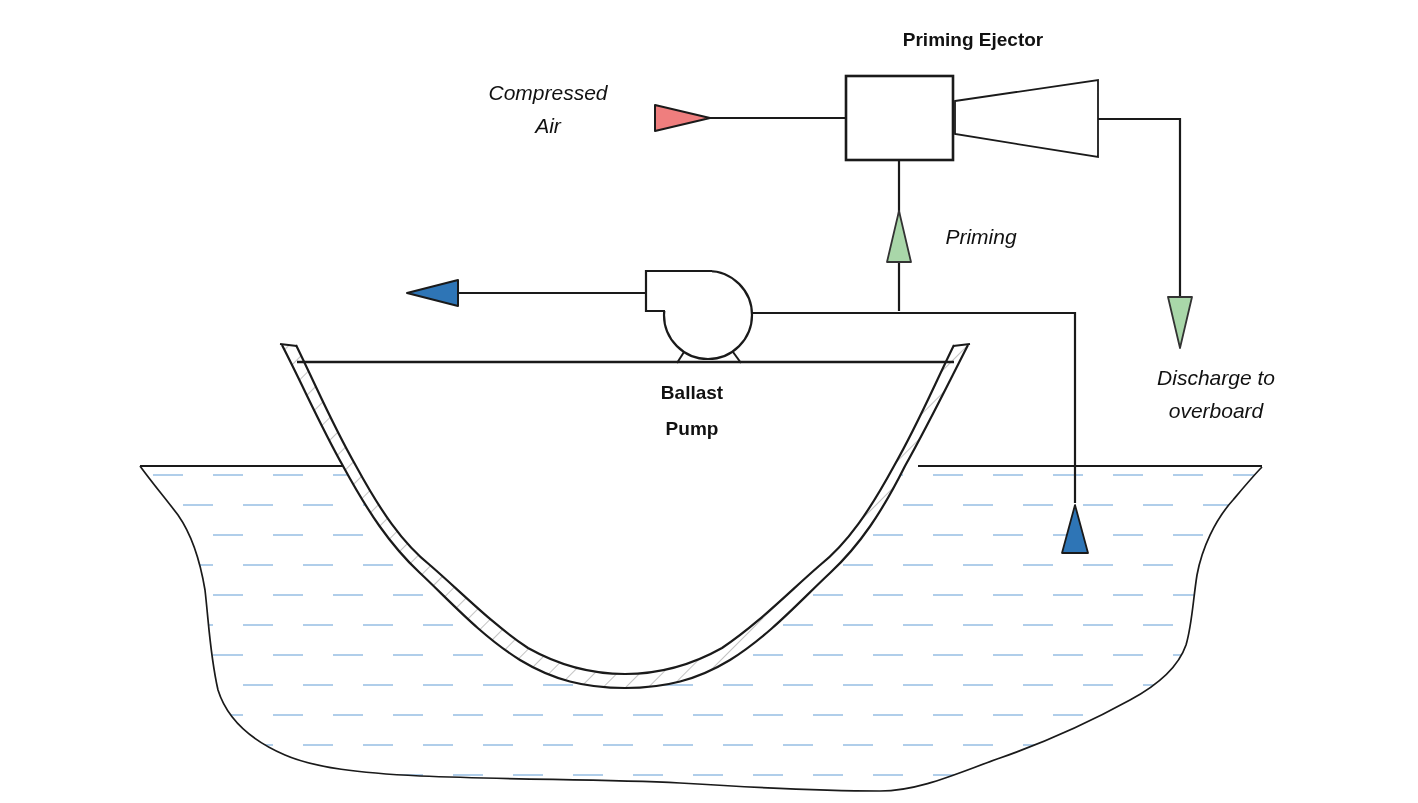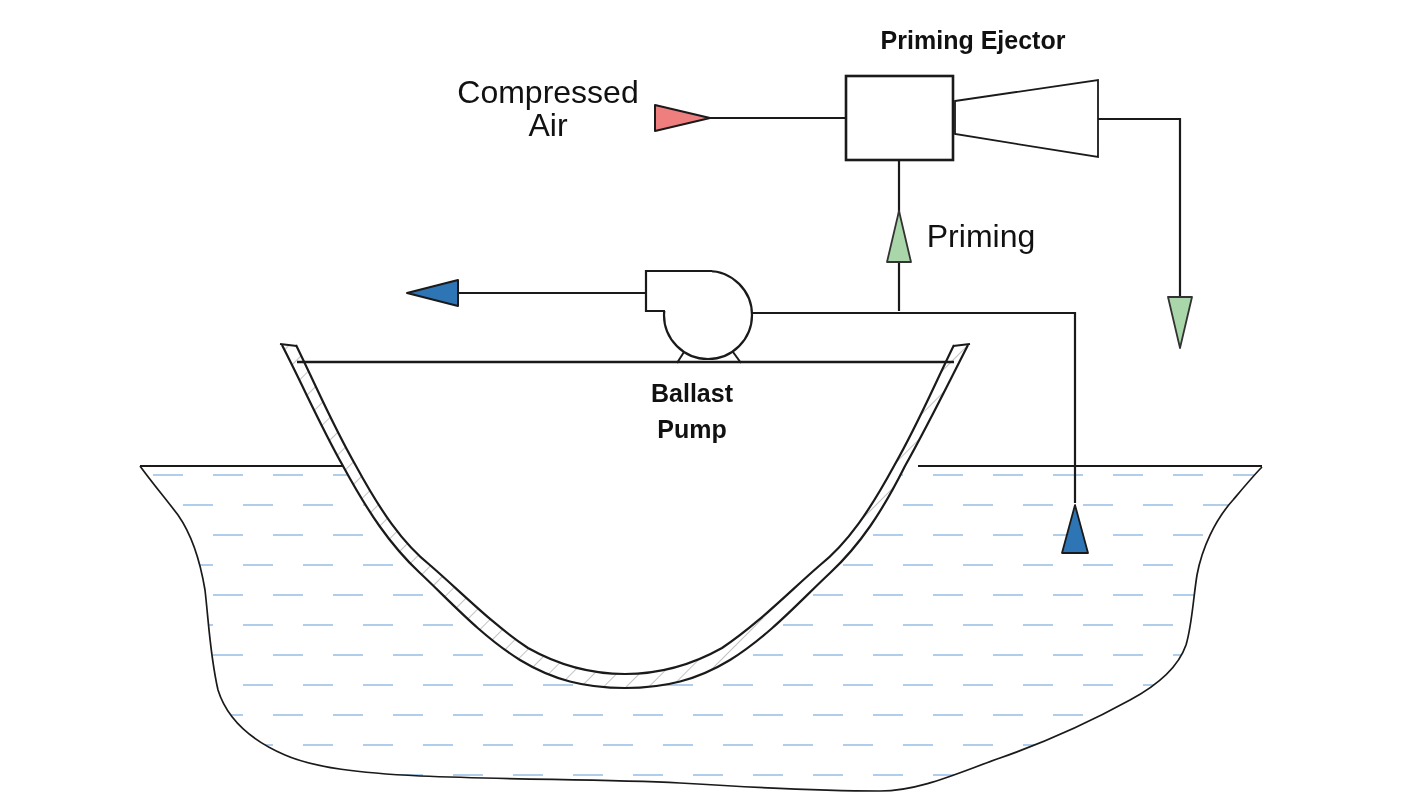--- a/index.html
+++ b/index.html
@@ -12,22 +12,22 @@
   }
   .stage svg{position:absolute;left:0;top:0;}
   .label{
     position:absolute;
     transform:translate(-50%,-50%);
     white-space:pre-line;
     text-align:center;
     color:#111;
     pointer-events:none;
   }
-  .label.bold{font-weight:bold;font-size:25px;line-height:36px;letter-spacing:0px;}
-  .label.italic{font-size:32px;line-height:33px;}
+  .label.bold{font-weight:bold;font-size:19px;line-height:36px;letter-spacing:0px;}
+  .label.italic{font-style:italic;font-size:21px;line-height:33px;}
 </style>
 </head>
 <body>
 
 <div class="stage">
 
   <svg width="1418" height="803" viewBox="0 0 1418 803">
     <defs>
 
       <pattern id="waterDashes" width="60" height="60" patternUnits="userSpaceOnUse">
@@ -150,14 +150,16 @@
   <div class="label bold" style="left:973px;  top:40px;">Priming Ejector</div>
 
   <div class="label italic" style="left:548px;  top:109px;">Compressed
 Air</div>
 
   <div class="label italic" style="left:981px;  top:236px;">Priming</div>
 
   <div class="label bold" style="left:692px;  top:411px;">Ballast
 Pump</div>
 
+  <div class="label italic" style="left:1216px; top:394px;">Discharge to
+overboard</div>
 
 </div>
 
 </body></html>

